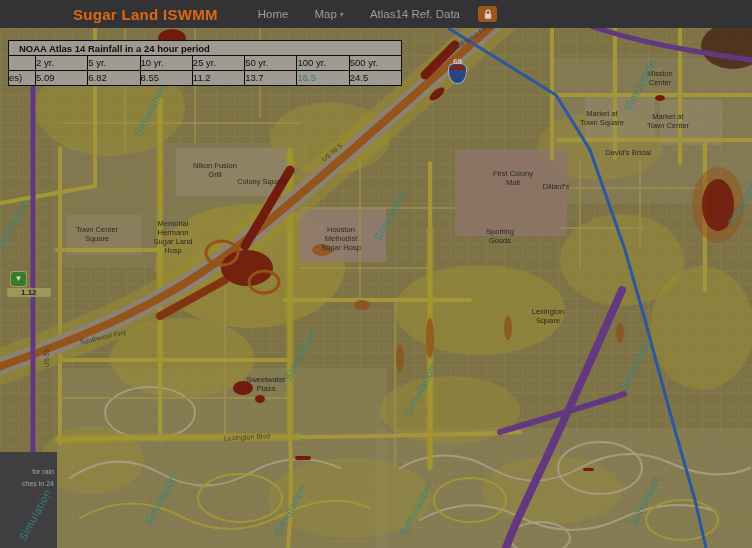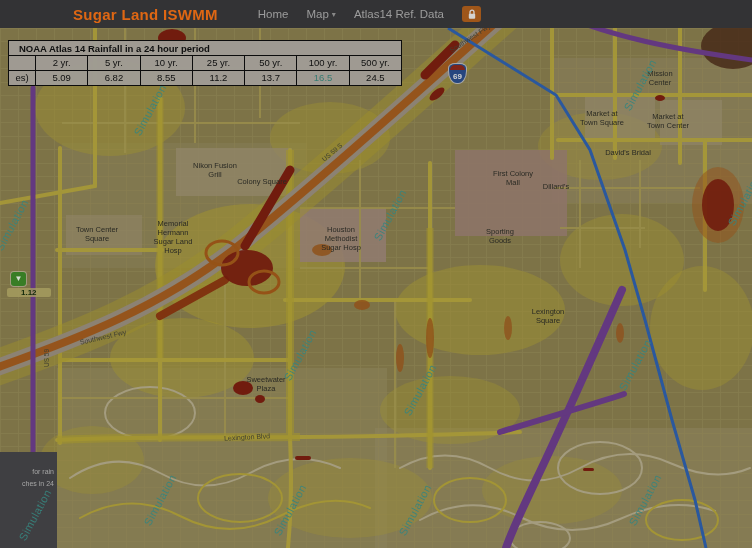--- a/index.html
+++ b/index.html
@@ -3,54 +3,54 @@
 <meta charset="utf-8">
 <style>
   html,body{margin:0;padding:0;}
   body{width:752px;height:548px;position:relative;overflow:hidden;background:#8c8150;
        font-family:"Liberation Sans",sans-serif;}
 
   
   .app-header{position:absolute;top:0;left:0;width:752px;height:28px;background:#39393b;
               display:flex;align-items:center;z-index:30;}
   .header-title{margin-left:73px;font-size:15px;font-weight:bold;color:#f97316;letter-spacing:.3px;white-space:nowrap;}
-  .nav{display:flex;align-items:flex-end;margin-left:40px;gap:18px;}
+  .nav{display:flex;align-items:flex-end;margin-left:40px;gap:26px;}
   .nav-item{font-size:11.5px;color:#aeaeae;cursor:pointer;white-space:nowrap;display:flex;align-items:center;}
   .caret{font-size:8px;margin-left:3px;color:#989898;}
   .lock-btn{margin-left:18px;width:19px;height:16px;background:#b2601c;border-radius:3px;
             display:flex;align-items:center;justify-content:center;cursor:pointer;flex:0 0 auto;}
 
   
   .map-container{position:absolute;top:28px;left:0;width:752px;height:520px;z-index:1;cursor:grab;}
   .map-svg{position:absolute;top:0;left:0;}
   .map-label{position:absolute;transform:translate(-50%,-50%);font-size:7.5px;line-height:1.2;
              color:#2f2f28;text-align:center;white-space:pre-line;pointer-events:none;z-index:3;}
   .road-label{position:absolute;font-size:7px;color:#474738;white-space:nowrap;pointer-events:none;z-index:3;}
   .shield{position:absolute;left:449px;top:36px;width:17px;height:19px;background:#2b4f8e;
           border-radius:6px 6px 8px 8px/4px 4px 12px 12px;box-shadow:0 0 0 1px #bdbdbd;
-          display:flex;align-items:flex-end;justify-content:center;padding-bottom:2px;box-sizing:border-box;z-index:3;}
+          display:flex;align-items:flex-end;justify-content:center;padding-bottom:17px;box-sizing:border-box;z-index:3;}
   .shield::before{content:"";position:absolute;top:1px;left:1px;right:1px;height:5px;background:#8e281c;border-radius:5px 5px 0 0;}
   .shield-num{color:#e9e9e9;font-size:8px;font-weight:bold;line-height:8px;position:relative;}
   .marker-icon{position:absolute;left:11px;top:244px;width:15px;height:14px;background:#3f8c2a;border-radius:3px;
                color:#ecf6e8;font-size:8px;line-height:14px;text-align:center;z-index:4;
                box-shadow:0 0 0 1px rgba(255,255,255,.35);cursor:pointer;}
   .marker-value{position:absolute;left:7px;top:260px;font-size:8px;font-weight:bold;color:#16300d;
                 background:rgba(190,180,110,.75);padding:0 14px;border-radius:2px;z-index:4;}
 
   
   .watermark-layer{position:absolute;inset:0;z-index:6;pointer-events:none;}
   .watermark{position:absolute;transform:translate(-50%,-50%) rotate(-62deg);font-size:11px;color:#3d948d;
              opacity:.9;letter-spacing:.5px;white-space:nowrap;}
 
   
   .rain-table{position:absolute;left:8px;top:40px;width:394px;background:rgba(178,174,167,.96);
               border:1px solid #0e0e0e;z-index:10;color:#121212;box-sizing:border-box;}
   .rt-title{font-size:9.5px;font-weight:bold;padding:2px 0 1px 10px;border-bottom:1px solid #0e0e0e;}
   .rt-grid{display:grid;grid-template-columns:26px repeat(7,1fr);}
-  .tcell{border-left:1px solid #0e0e0e;font-size:9.5px;height:14px;line-height:14px;text-align:center;overflow:hidden;}
+  .tcell{border-left:1px solid #0e0e0e;font-size:9.5px;height:14px;line-height:14px;text-align:left;overflow:hidden;}
   .rt-grid .tcell:nth-child(8n+1){border-left:none;}
   .tcell.h{border-bottom:1px solid #0e0e0e;font-weight:normal;}
   .tcell.tinted{color:#3f8a80;}
 
   
   .legend-panel{position:absolute;left:0;top:452px;width:57px;height:96px;background:#47474a;z-index:4;
                 color:#b9b9b9;font-size:7px;text-align:right;padding:14px 3px 0 0;box-sizing:border-box;line-height:1.7;}
 
   .dim-overlay{position:absolute;inset:0;background:rgba(0,0,0,.10);z-index:40;pointer-events:none;}
 </style>

